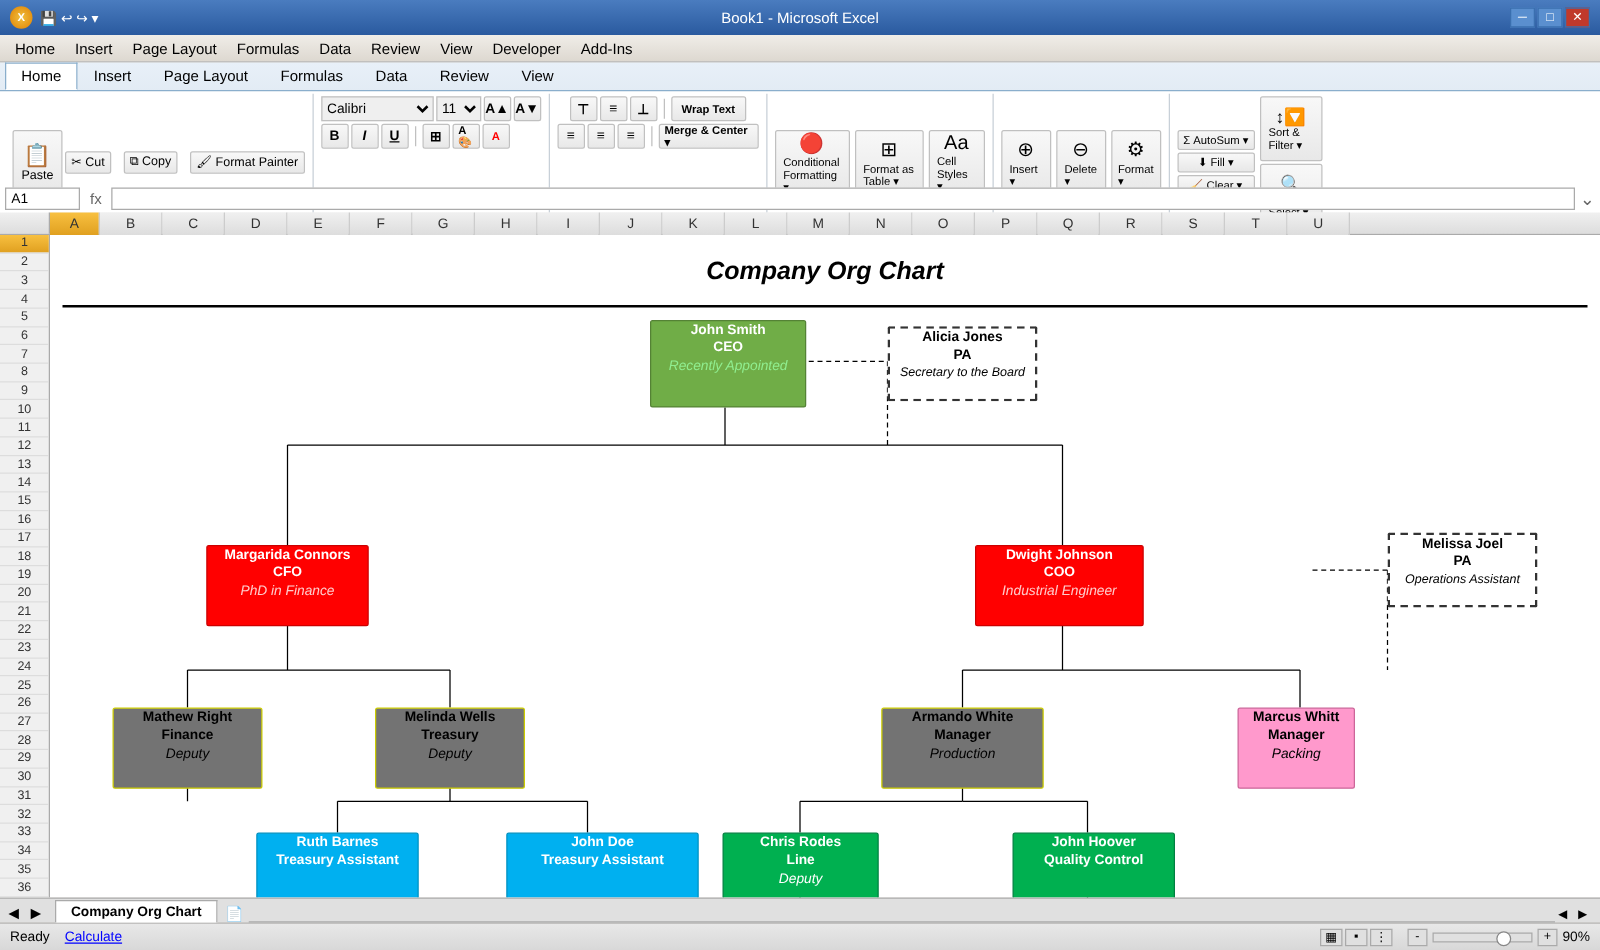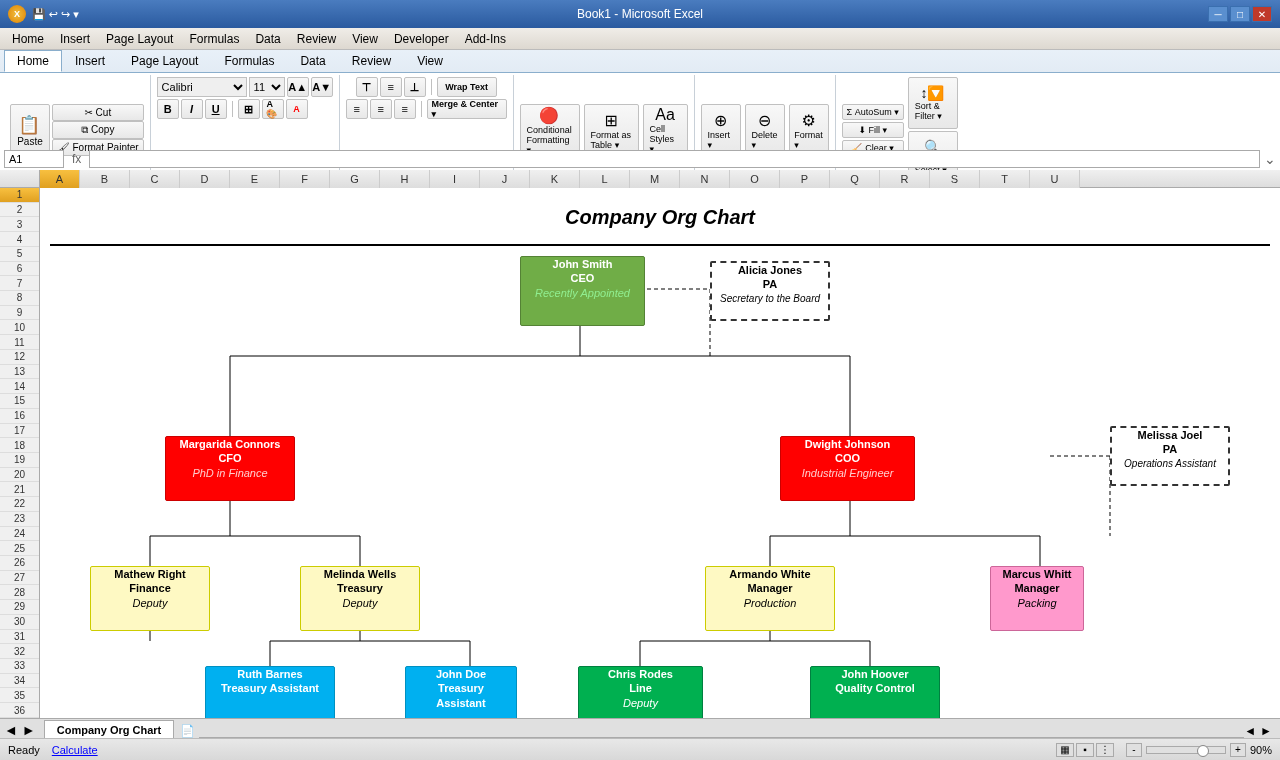--- a/index.html
+++ b/index.html
@@ -97,21 +97,21 @@
       font-weight: normal;
       line-height: 1.3;
     }
     .org-box .name { font-weight: bold; }
     .org-box .title { font-weight: bold; }
     .org-box .subtitle { font-style: italic; }
 
     .box-green { background: #70ad47; color: white; border: 1px solid #548235; }
     .box-white-border { background: white; color: black; border: 2px solid #333; }
     .box-red { background: #ff0000; color: white; border: 1px solid #cc0000; }
-    .box-yellow { background: #fef9c3; color: black; border: 1px solid #cccc00; }
+    .box-yellow { background: #737373; color: black; border: 1px solid #cccc00; }
     .box-cyan { background: #00b0f0; color: white; border: 1px solid #0090c0; }
     .box-dark-green { background: #00b050; color: white; border: 1px solid #008040; }
     .box-pink { background: #ff99cc; color: black; border: 1px solid #cc6699; }
 
     svg.org-lines { position: absolute; top: 0; left: 0; width: 100%; height: 100%; pointer-events: none; }
   </style>
 </head>
 <body>
 
 <div class="title-bar">
@@ -150,21 +150,21 @@
     <div class="ribbon-tab">View</div>
   </div>
   <div class="ribbon-content">
 
     <div class="ribbon-group">
       <div class="ribbon-group-content">
         <div class="rbtn rbtn-large">
           <div class="rbtn-icon">📋</div>
           <div>Paste</div>
         </div>
-        <div style="display:flex;flex-direction:column;gap:0;">
+        <div style="display:flex;flex-direction:row;gap:10px;">
           <div class="rbtn" style="font-size:10px;">✂ Cut</div>
           <div class="rbtn" style="font-size:10px;">⧉ Copy</div>
           <div class="rbtn" style="font-size:10px;">🖌 Format Painter</div>
         </div>
       </div>
       <div class="ribbon-group-label">Clipboard ⊞</div>
     </div>
 
     <div class="ribbon-group" style="min-width:160px;">
       <div class="ribbon-group-content" style="flex-direction:column;align-items:flex-start;gap:2px;">
@@ -451,21 +451,21 @@
             <div class="name">Marcus Whitt</div>
             <div class="title" style="font-weight:bold;">Manager</div>
             <div class="subtitle" style="font-style:italic;">Packing</div>
           </div>
 
           <div class="org-box box-cyan" style="left:155px; top:415px; width:130px; height:60px;">
             <div class="name">Ruth Barnes</div>
             <div class="title" style="font-weight:bold;">Treasury Assistant</div>
           </div>
 
-          <div class="org-box box-cyan" style="left:355px; top:415px; width:112px; height:60px;">
+          <div class="org-box box-cyan" style="left:355px; top:415px; width:154px; height:60px;">
             <div class="name">John Doe</div>
             <div class="title" style="font-weight:bold;">Treasury Assistant</div>
           </div>
 
           <div class="org-box box-dark-green" style="left:528px; top:415px; width:125px; height:65px;">
             <div class="name">Chris Rodes</div>
             <div class="title" style="font-weight:bold;">Line</div>
             <div class="subtitle" style="font-style:italic;">Deputy</div>
           </div>
 

